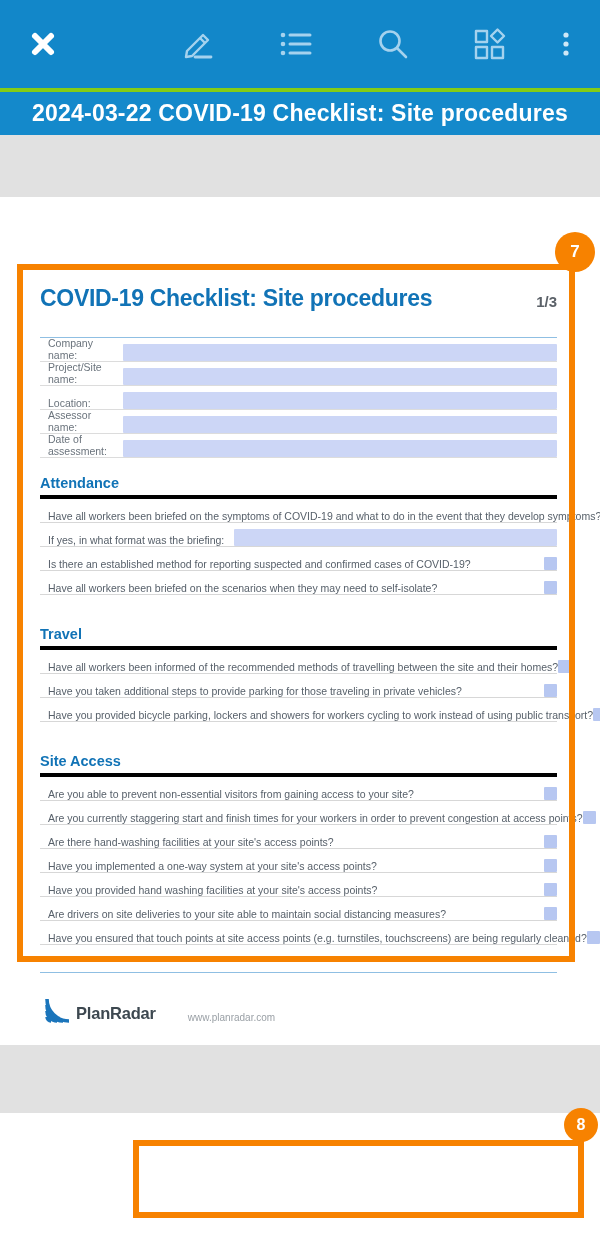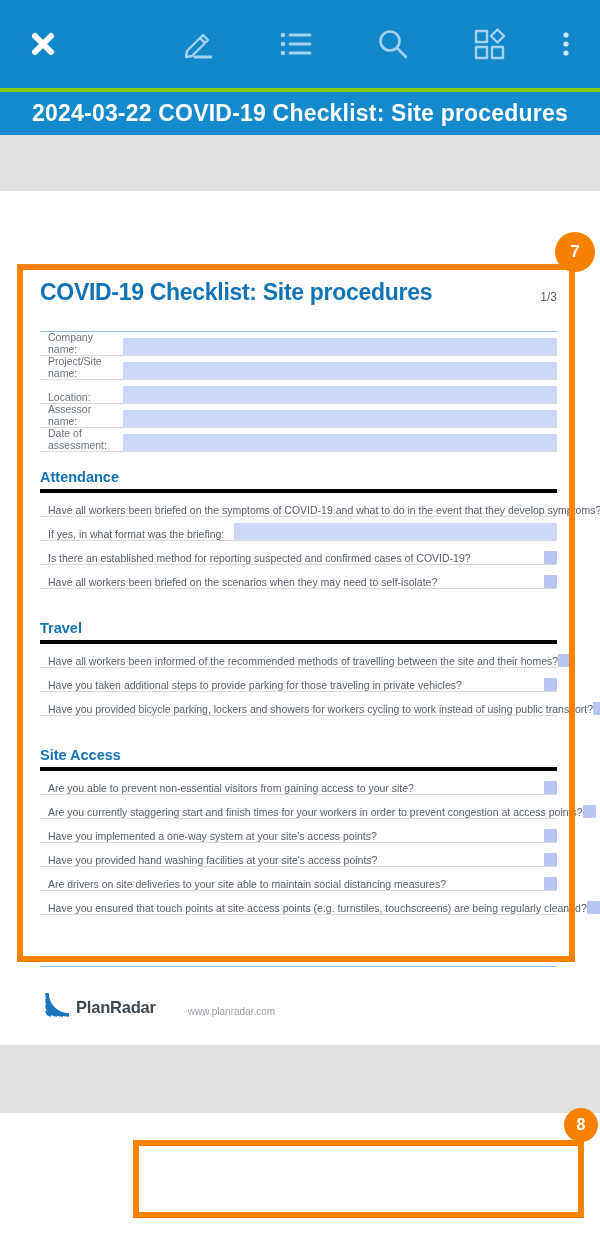--- a/index.html
+++ b/index.html
@@ -11,25 +11,25 @@
   .appbar { position: absolute; left:0; top:0; width:600px; height:88px; background:#1287c9; }
   .appbar .icon-btn { position:absolute; top:26px; width:36px; height:36px; }
   .titlebar { position:absolute; left:0; top:88px; width:600px; height:47px; background:#1489cb; border-top:4px solid #84cc16; display:flex; align-items:center; justify-content:center; }
   .titlebar span { color:#ffffff; font-size:23px; font-weight:bold; letter-spacing:0.2px; }
 
   .grayband { position:absolute; left:0; width:600px; background:#e1e1e1; }
   #grayband-top { top:135px; height:62px; }
   #grayband-bottom { top:1045px; height:68px; }
 
   
-  .docpage { position:absolute; left:0; top:191px; width:600px; height:848px; background:#ffffff; }
+  .docpage { position:absolute; left:0; top:197px; width:600px; height:848px; background:#ffffff; }
   .doc-content { position:absolute; left:40px; top:83px; width:517px; }
   .doc-title-row { display:flex; align-items:flex-end; justify-content:space-between; height:32px; }
   .doc-title { color:#1173b6; font-size:23px; font-weight:bold; letter-spacing:-0.3px; }
-  .doc-page-num { color:#5b6168; font-size:12px; font-weight:normal; padding-bottom:2px;margin-left:44px; }
+  .doc-page-num { color:#5b6168; font-size:15px; font-weight:bold; padding-bottom:2px;margin-left:44px; }
 
   .fields-table { margin-top:25px; border-top:1px solid #8fbfe3; }
   .field-row { display:flex; align-items:flex-end; height:24px; border-bottom:1px solid #dcdcdc; }
   .field-label { width:83px; padding-left:8px; color:#6a737c; font-size:10.5px; flex:none; }
   .field-input { flex:1; height:17px; background:#ccd6f6; border:none; border-radius:1px; }
 
   .section { margin-top:31px; }
   .section:first-child { margin-top:17px; }
   .section-title { color:#1173b6; font-size:14.5px; font-weight:bold; padding-bottom:4px; border-bottom:4px solid #000000; }
   .q-row { display:flex; align-items:flex-end; height:24px; border-bottom:1px solid #d7d7d7; }
@@ -209,20 +209,25 @@
     <span class="q-spacer"></span>
     <span class="q-checkbox"></span>
   </div>
 
   <div class="q-row">
     <span class="q-text">Are you currently staggering start and finish times for your workers in order to prevent congestion at access points?</span>
     <span class="q-spacer"></span>
     <span class="q-checkbox"></span>
   </div>
 
+  <div class="q-row">
+    <span class="q-text">Are there hand-washing facilities at your site's access points?</span>
+    <span class="q-spacer"></span>
+    <span class="q-checkbox"></span>
+  </div>
 
   <div class="q-row">
     <span class="q-text">Have you implemented a one-way system at your site's access points?</span>
     <span class="q-spacer"></span>
     <span class="q-checkbox"></span>
   </div>
 
   <div class="q-row">
     <span class="q-text">Have you provided hand washing facilities at your site's access points?</span>
     <span class="q-spacer"></span>

